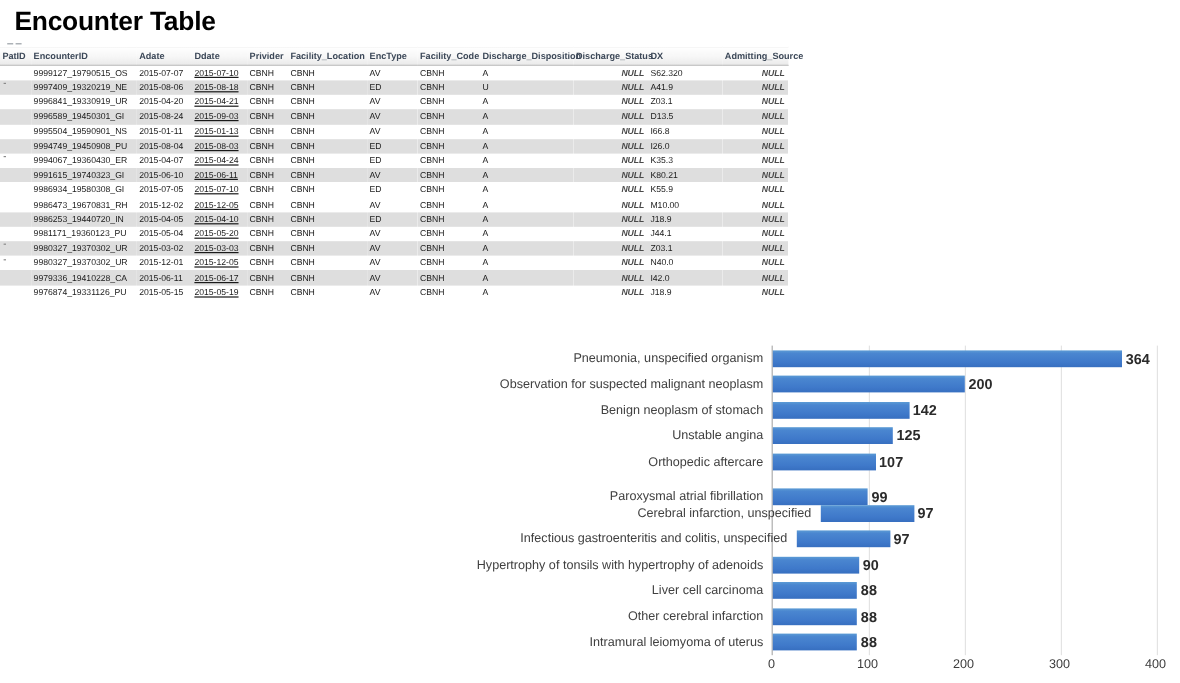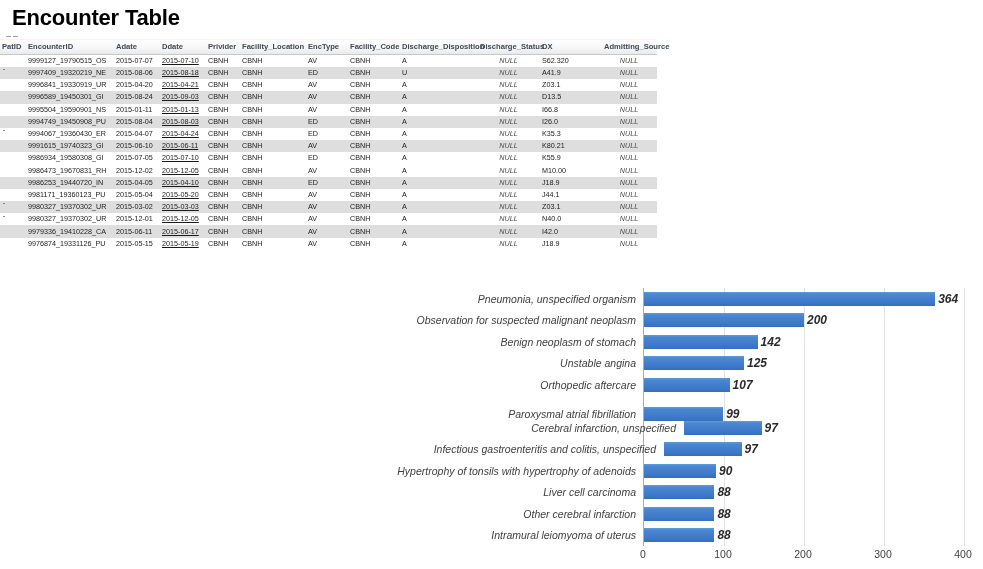--- a/index.html
+++ b/index.html
@@ -66,21 +66,22 @@
     line-height: 10px;
     box-sizing: border-box;
     font-size: 7.2px;
   }
   table.encounter-table tbody tr.alt td {
     background: #dedede;
   }
   table.encounter-table tbody tr td.c-null {
     font-style: italic;
     color: #4a4a4a;
-    text-align: center;
+    text-align: right;
+    font-weight: bold;
   }
   td.c-patid  { width: 26px; }
   td.c-encid  { width: 88px; padding-left: 6px;}
   td.c-adate  { width: 46px; }
   td.c-ddate  { width: 46px; text-decoration: underline; }
   td.c-priv   { width: 34px; }
   td.c-floc   { width: 66px; }
   td.c-enct   { width: 42px; }
   td.c-fcode  { width: 52px; }
   td.c-ddisp  { width: 78px; }
@@ -140,21 +141,20 @@
     width: 588px;
     height: 284px;
   }
   #chart-plot {
     position: absolute;
     left: 248px;
     top: 3px;
     width: 320px;
     height: 258px;
     border-left: 1px solid #adadad;
-    font-style: italic;
   }
   .gridline {
     position: absolute;
     top: 0;
     width: 1px;
     height: 100%;
     background: #e3e3e3;
   }
   .bar-row {
     position: absolute;

